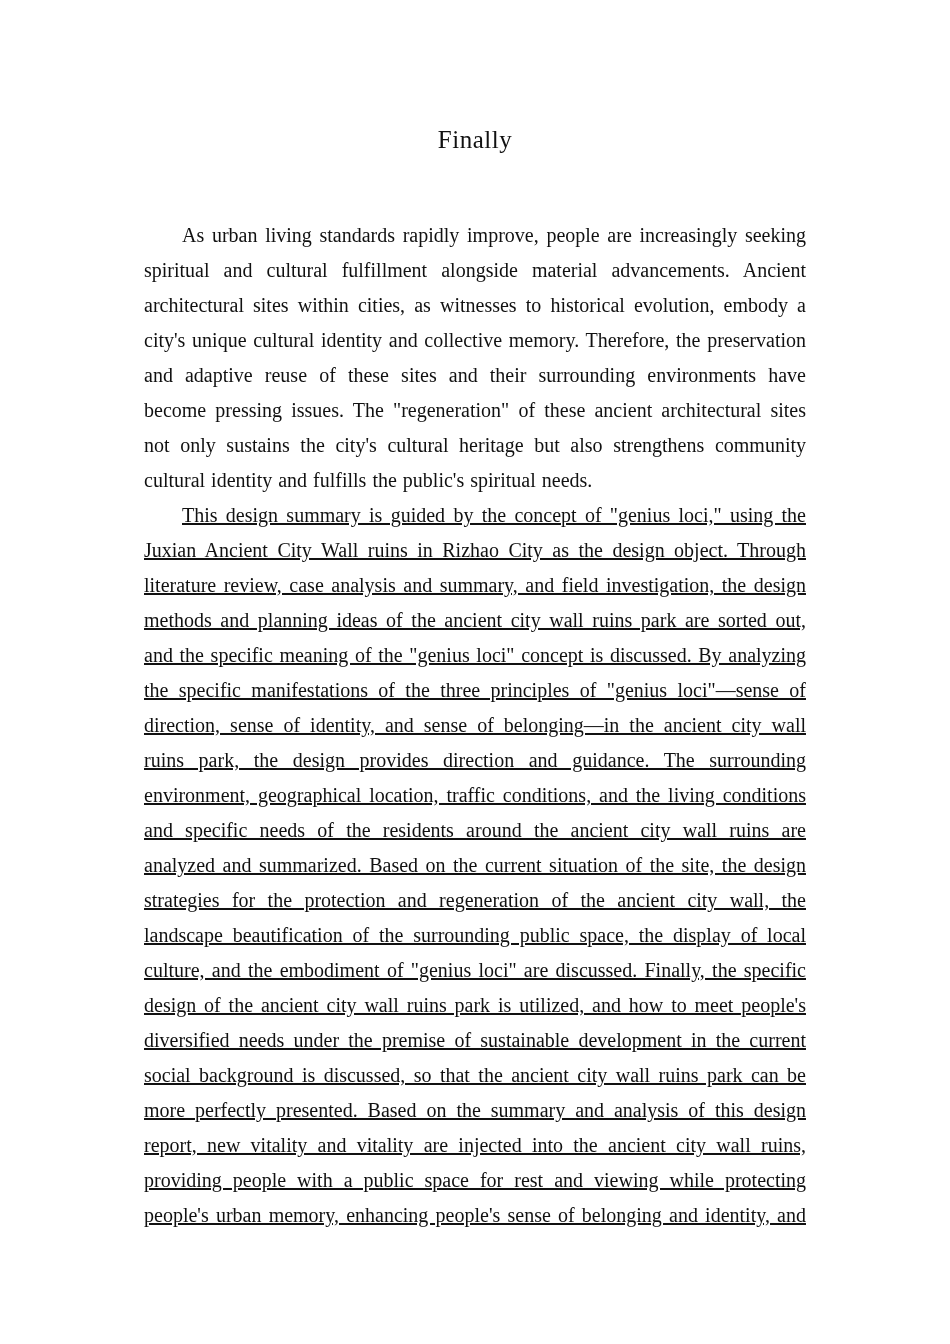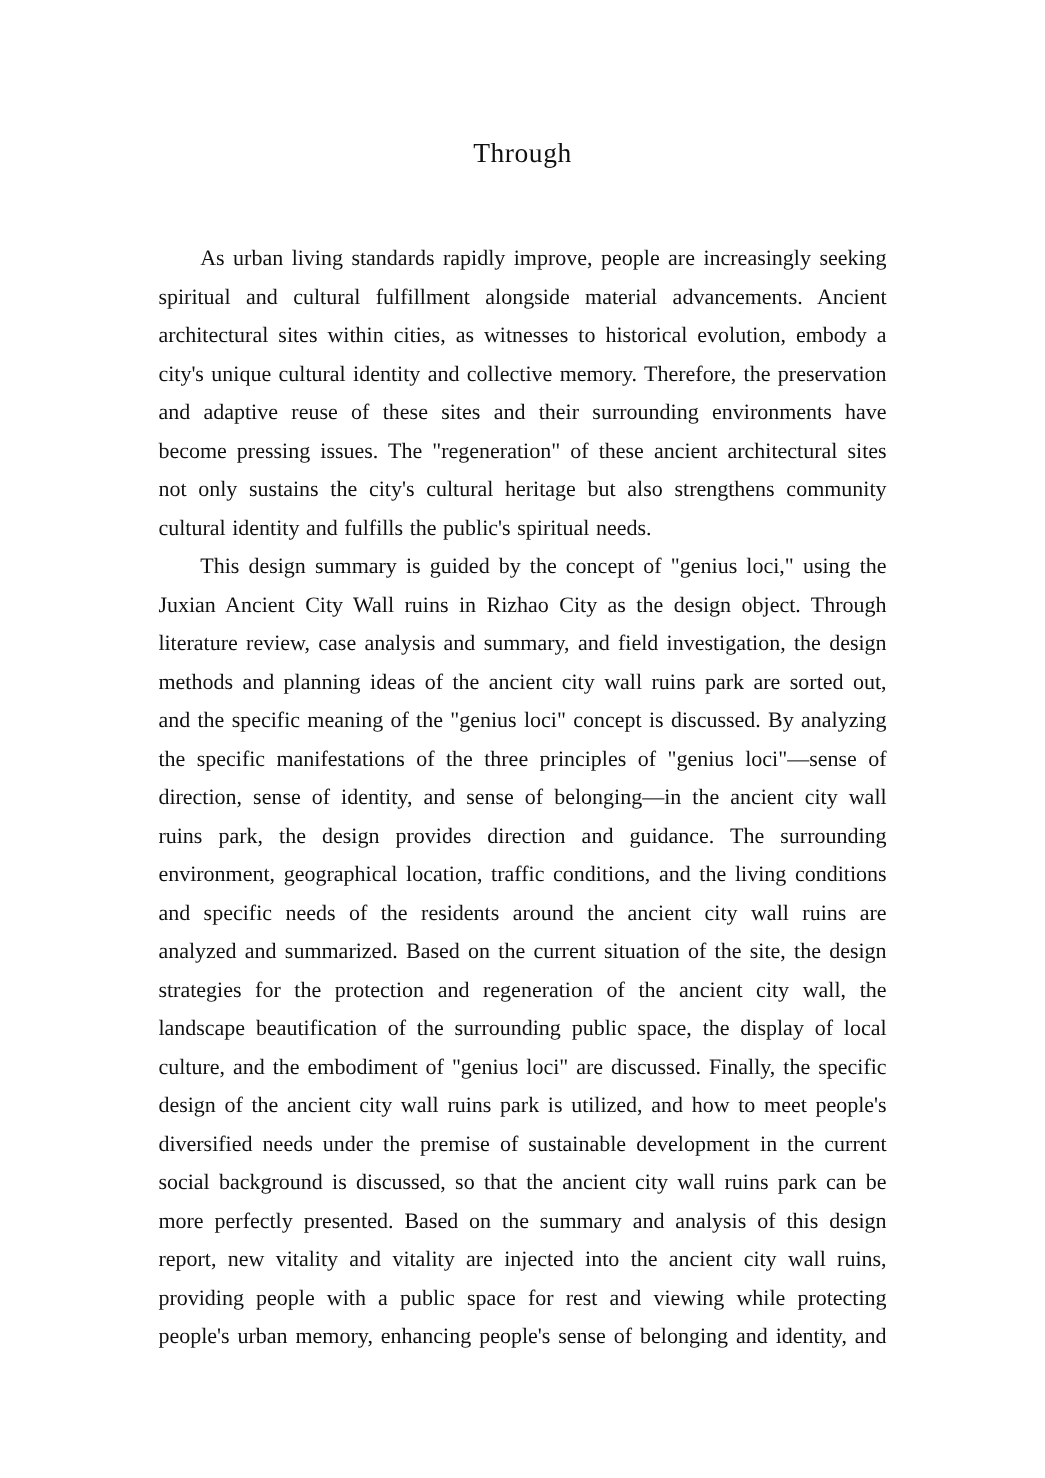--- a/index.html
+++ b/index.html
@@ -31,24 +31,25 @@
     margin: 0;
     font-size: 20px;
     line-height: 35px;
     text-align: justify;
     text-indent: 38px;
     word-spacing: 1px;
   }
   .doc-body p.cutoff {
     
     text-align-last: justify;
+    text-decoration: underline;
   }
 </style>
 </head>
 <body>
 
 <div class="page">
-  <h1 class="doc-title">Through</h1>
+  <h1 class="doc-title">Finally</h1>
   <div class="doc-body">
     <p>As urban living standards rapidly improve, people are increasingly seeking spiritual and cultural fulfillment alongside material advancements. Ancient architectural sites within cities, as witnesses to historical evolution, embody a city's unique cultural identity and collective memory. Therefore, the preservation and adaptive reuse of these sites and their surrounding environments have become pressing issues. The "regeneration" of these ancient architectural sites not only sustains the city's cultural heritage but also strengthens community cultural identity and fulfills the public's spiritual needs.</p>
     <p class="cutoff">This design summary is guided by the concept of "genius loci," using the Juxian Ancient City Wall ruins in Rizhao City as the design object. Through literature review, case analysis and summary, and field investigation, the design methods and planning ideas of the ancient city wall ruins park are sorted out, and the specific meaning of the "genius loci" concept is discussed. By analyzing the specific manifestations of the three principles of "genius loci"—sense of direction, sense of identity, and sense of belonging—in the ancient city wall ruins park, the design provides direction and guidance. The surrounding environment, geographical location, traffic conditions, and the living conditions and specific needs of the residents around the ancient city wall ruins are analyzed and summarized. Based on the current situation of the site, the design strategies for the protection and regeneration of the ancient city wall, the landscape beautification of the surrounding public space, the display of local culture, and the embodiment of "genius loci" are discussed. Finally, the specific design of the ancient city wall ruins park is utilized, and how to meet people's diversified needs under the premise of sustainable development in the current social background is discussed, so that the ancient city wall ruins park can be more perfectly presented. Based on the summary and analysis of this design report, new vitality and vitality are injected into the ancient city wall ruins, providing people with a public space for rest and viewing while protecting people's urban memory, enhancing people's sense of belonging and identity, and</p>
   </div>
 </div>
 
 </body></html>

